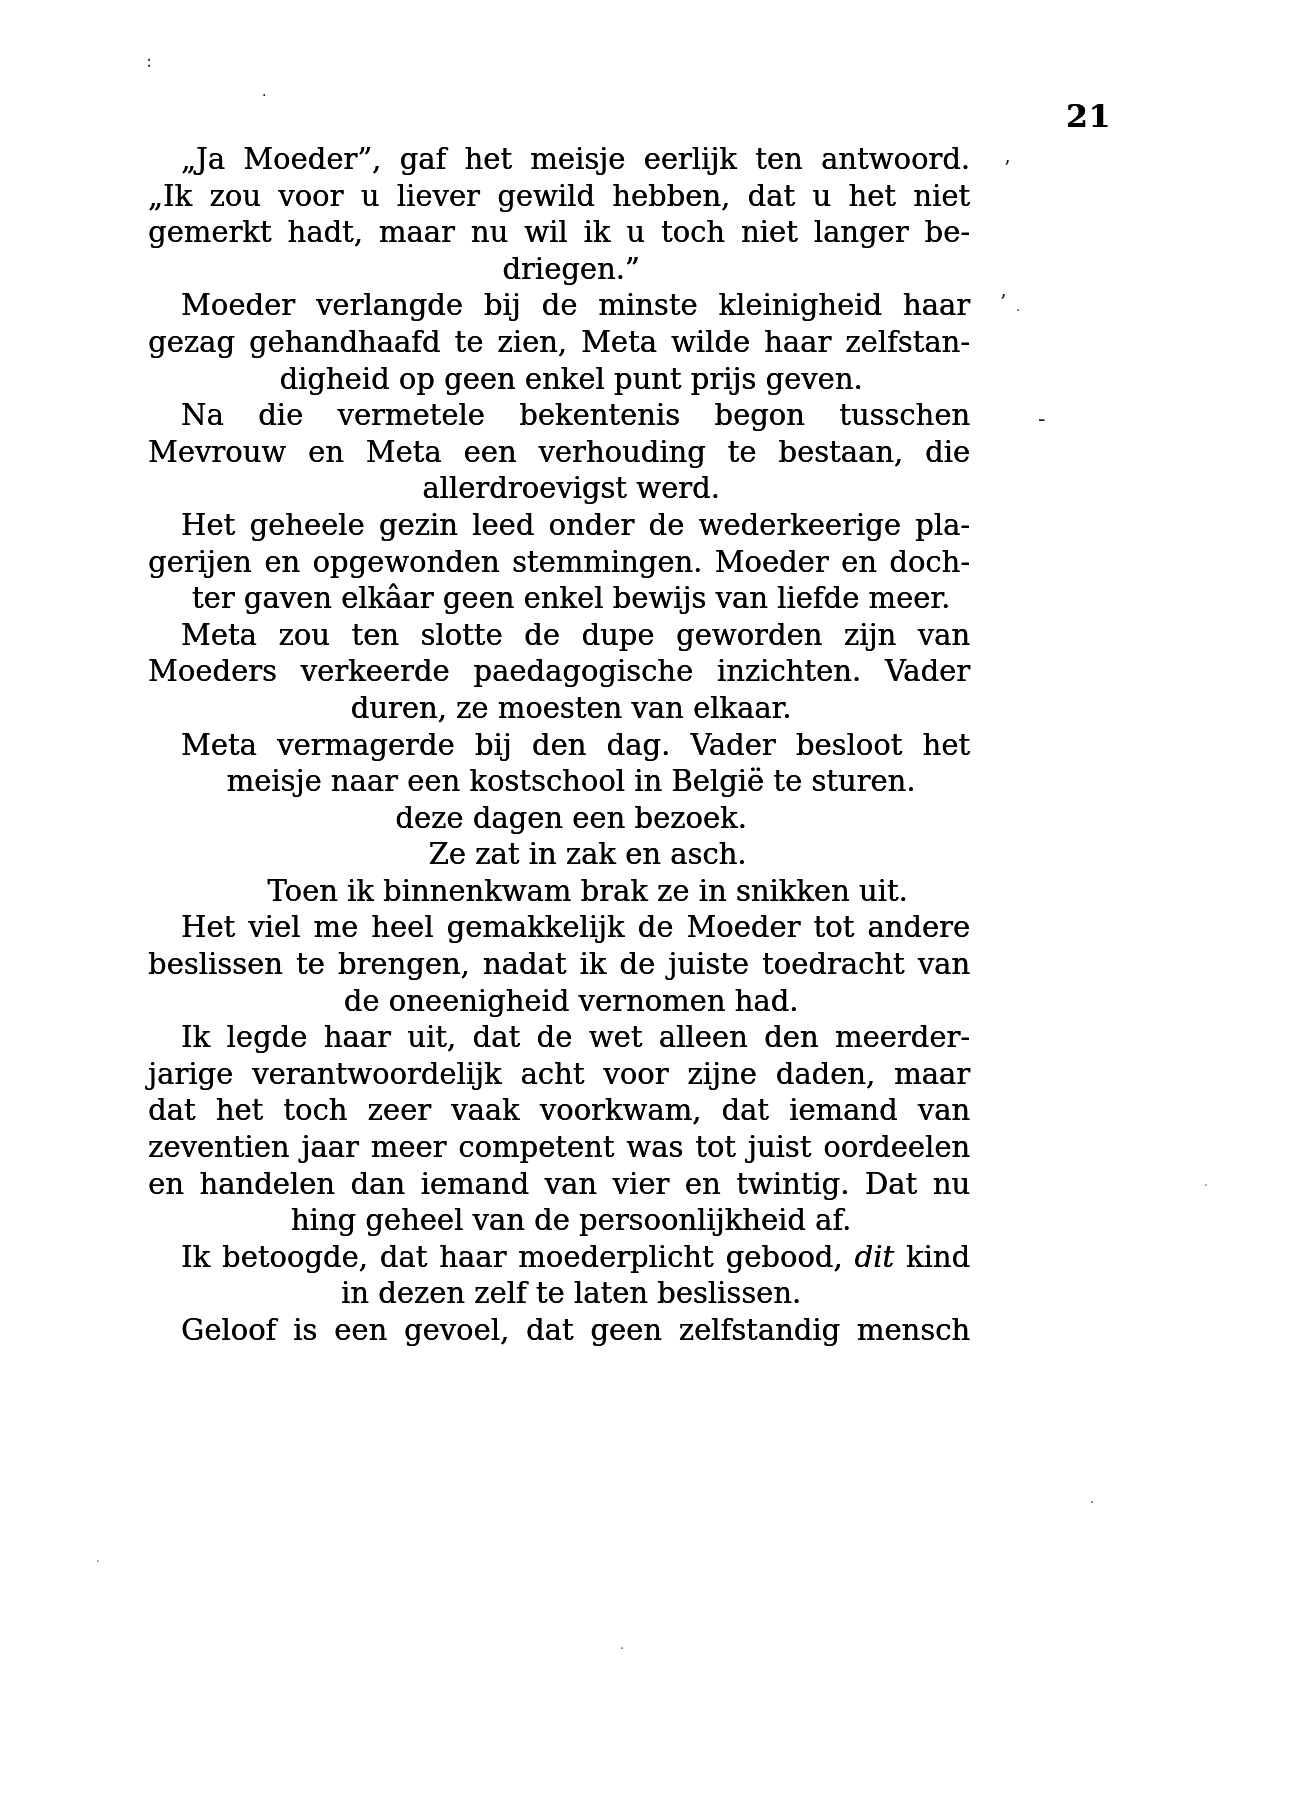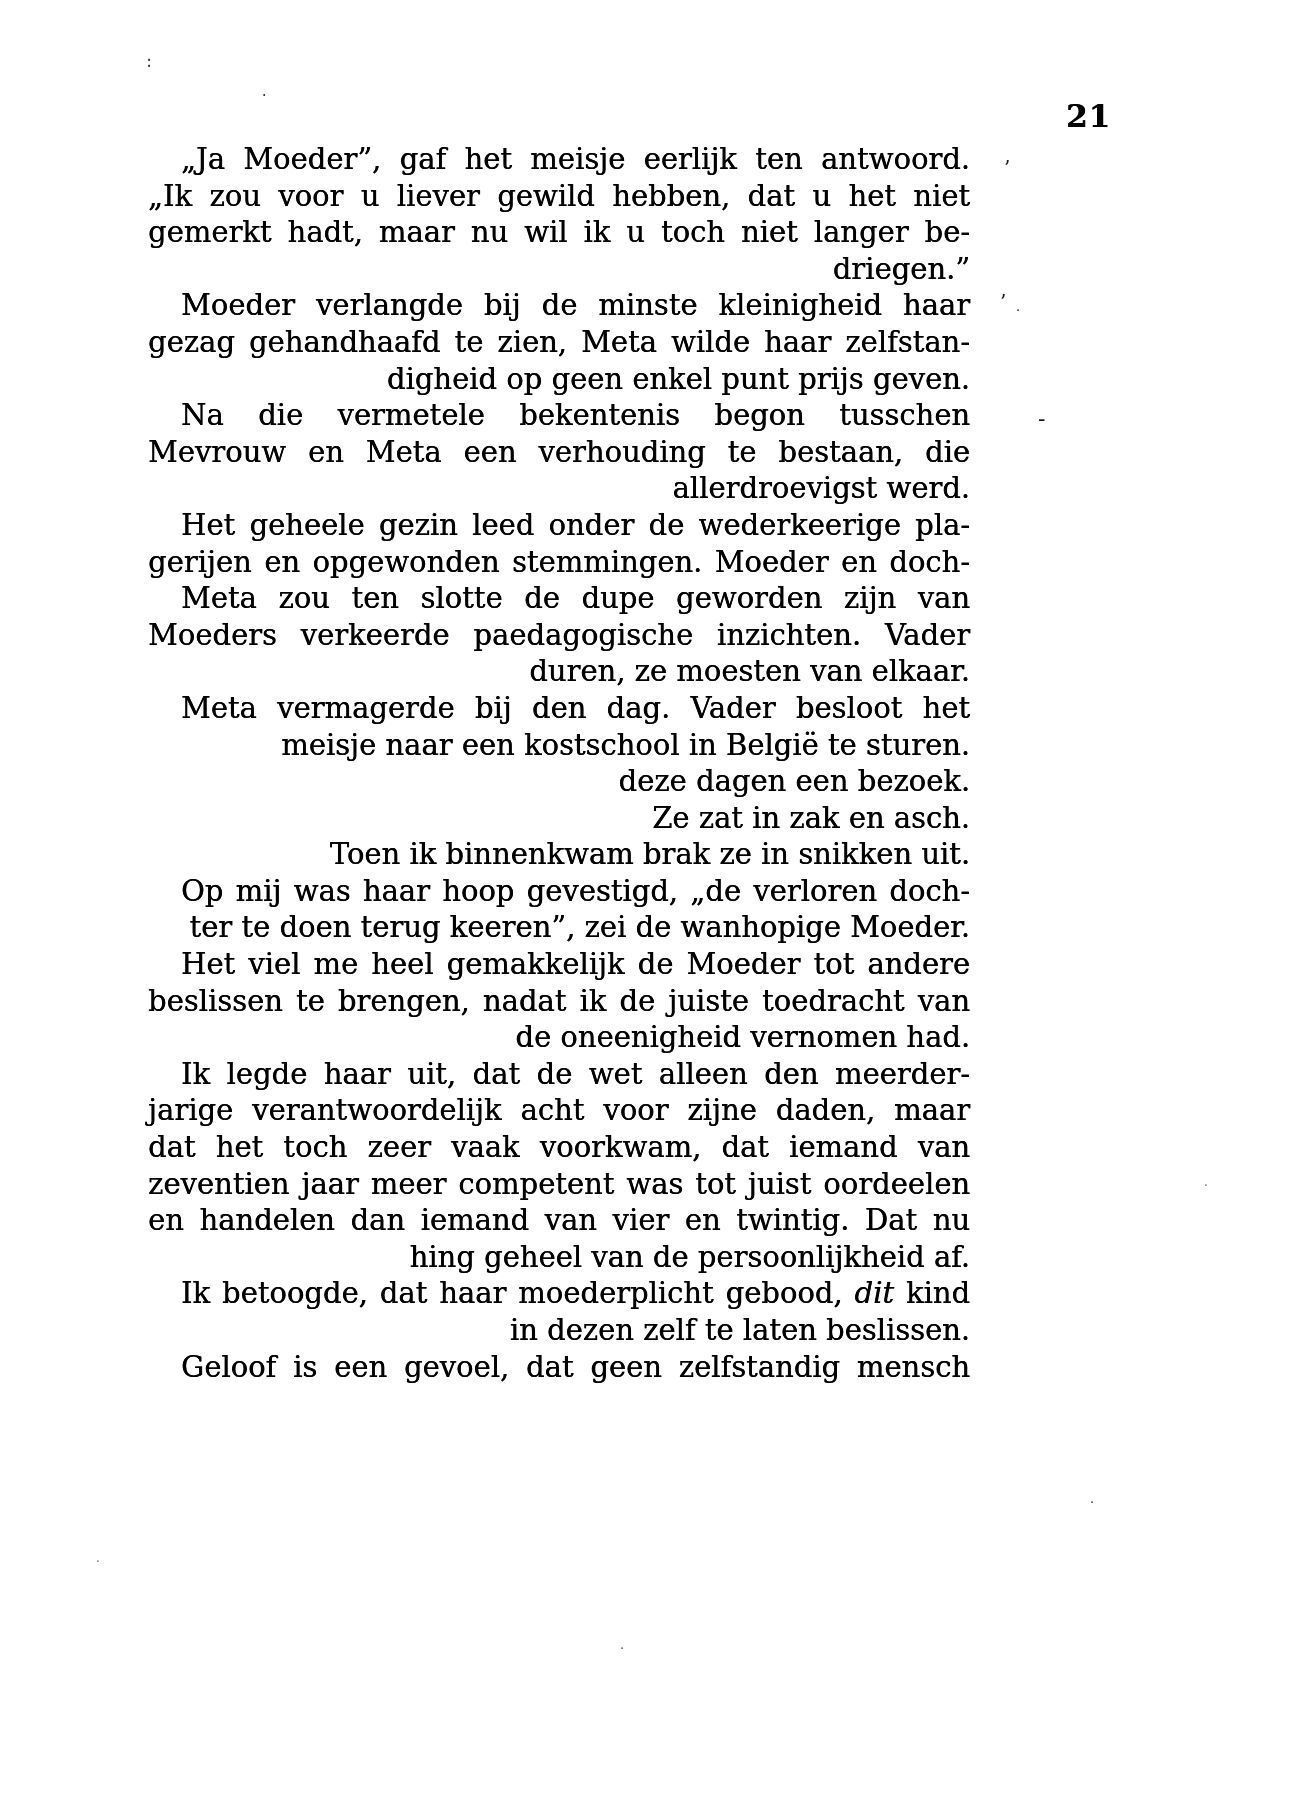--- a/index.html
+++ b/index.html
@@ -39,21 +39,21 @@
     white-space: normal;
     text-shadow: 0.35px 0 currentColor;
     text-justify: inter-word;
   }
   .line.justify {
     text-align: justify;
     text-align-last: justify;
     margin-left: 18px;
   }
   .line.plain {
-    text-align: right;
+    text-align: center;
     margin-left: 42px;
   }
   .line.indent {
     text-indent: 33px;
   }
   .line i { font-style: italic; }
   .artifact {
     position: absolute;
     color: #000;
     font-size: 18px;
@@ -79,42 +79,39 @@
         <div class="line plain">digheid op geen enkel punt prijs geven.</div>
       </div>
       <div class="paragraph">
         <div class="line justify indent">Na die vermetele bekentenis begon tusschen</div>
         <div class="line justify">Mevrouw en Meta een verhouding te bestaan, die</div>
         <div class="line plain">allerdroevigst werd.</div>
       </div>
       <div class="paragraph">
         <div class="line justify indent">Het geheele gezin leed onder de wederkeerige pla-</div>
         <div class="line justify">gerijen en opgewonden stemmingen. Moeder en doch-</div>
+        <div class="line plain">ter gaven elkâar geen enkel bewijs van liefde meer.</div>
       </div>
       <div class="paragraph">
         <div class="line justify indent">Meta zou ten slotte de dupe geworden zijn van</div>
         <div class="line justify">Moeders verkeerde paedagogische inzichten. Vader</div>
         <div class="line plain">duren, ze moesten van elkaar.</div>
       </div>
       <div class="paragraph">
         <div class="line justify indent">Meta vermagerde bij den dag. Vader besloot het</div>
         <div class="line plain">meisje naar een kostschool in België te sturen.</div>
       </div>
       <div class="paragraph">
         <div class="line plain">deze dagen een bezoek.</div>
       </div>
       <div class="paragraph">
         <div class="line plain indent">Ze zat in zak en asch.</div>
       </div>
       <div class="paragraph">
         <div class="line plain indent">Toen ik binnenkwam brak ze in snikken uit.</div>
-      </div>
-      <div class="paragraph">
-        <div class="line justify indent">Op mij was haar hoop gevestigd, „de verloren doch-</div>
-        <div class="line plain">ter te doen terug keeren”, zei de wanhopige Moeder.</div>
       </div>
       <div class="paragraph">
         <div class="line justify indent">Het viel me heel gemakkelijk de Moeder tot andere</div>
         <div class="line justify">beslissen te brengen, nadat ik de juiste toedracht van</div>
         <div class="line plain">de oneenigheid vernomen had.</div>
       </div>
       <div class="paragraph">
         <div class="line justify indent">Ik legde haar uit, dat de wet alleen den meerder-</div>
         <div class="line justify">jarige verantwoordelijk acht voor zijne daden, maar</div>
         <div class="line justify">dat het toch zeer vaak voorkwam, dat iemand van</div>

